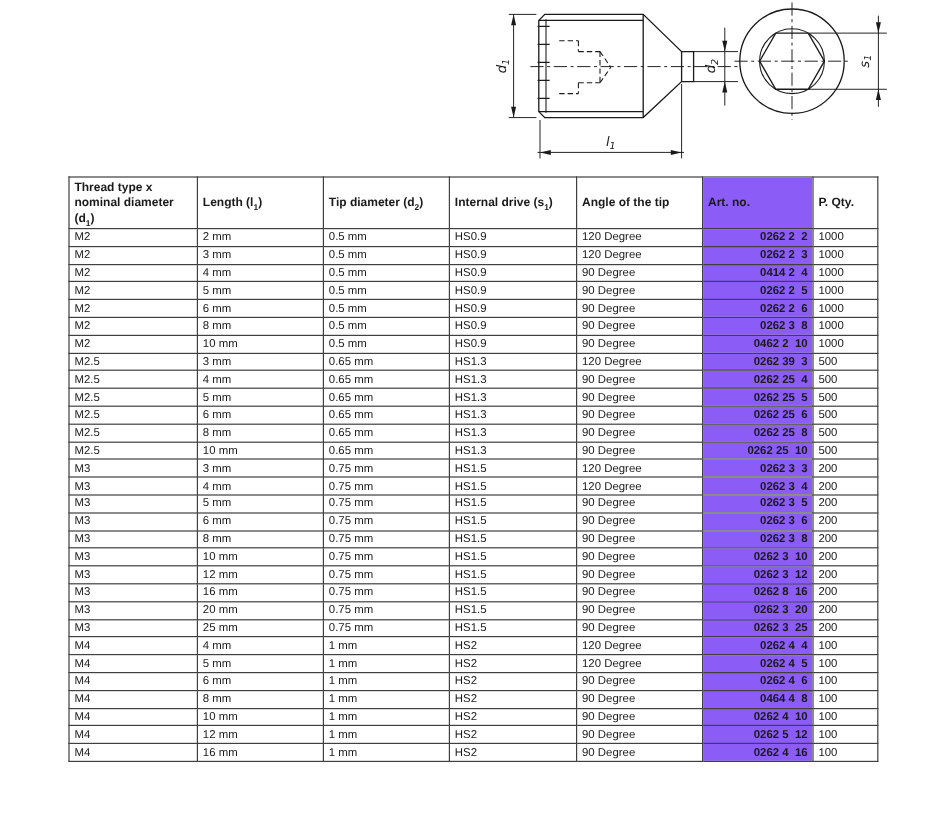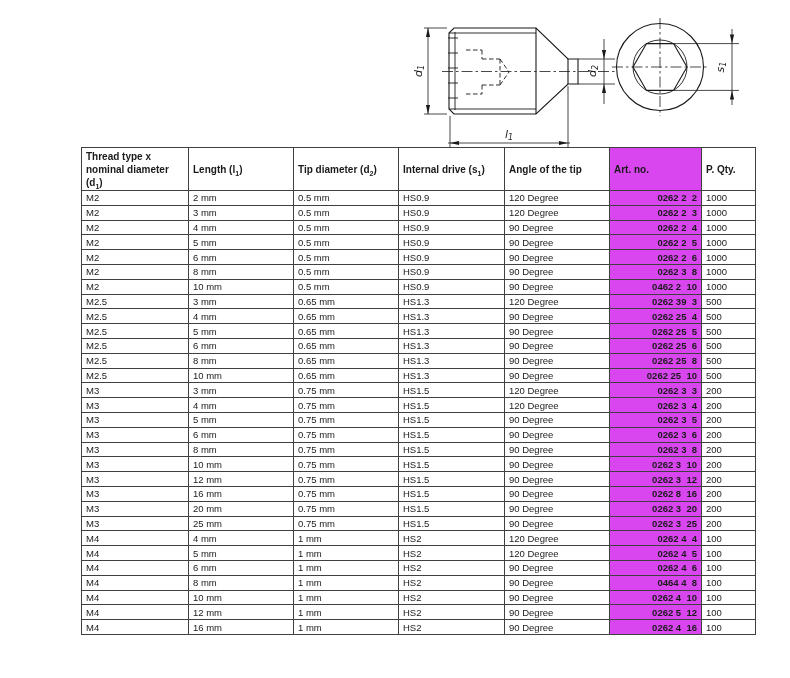--- a/index.html
+++ b/index.html
@@ -8,21 +8,21 @@
     position: relative;
     background: #ffffff;
     overflow: hidden;
     font-family: "Liberation Sans", "DejaVu Sans", sans-serif;
     color: #1a1a1a;
   }
 
   
   .drawing {
     position: absolute;
-    left: 412px; top: 16px;
+    left: 412px; top: 0;
     width: 378px; height: 142px; text-align: center;
   }
   .drawing svg { display: block; }
   .dline { stroke: #1a1a1a; stroke-width: 1.1; fill: none; }
   .thin  { stroke: #1a1a1a; stroke-width: 0.9; fill: none; }
   .dash  { stroke: #1a1a1a; stroke-width: 0.9; fill: none; stroke-dasharray: 4.5,2.5; }
   .cline { stroke: #1a1a1a; stroke-width: 0.8; fill: none; stroke-dasharray: 11,3,2.5,3; }
   .dim   { stroke: #1a1a1a; stroke-width: 0.8; fill: none; }
   .arr   { fill: #1a1a1a; stroke: none; }
   .dimtext {
@@ -31,21 +31,20 @@
     font-size: 11px;
     fill: #1a1a1a;
   }
   .dimtext .subnum { font-size: 8px; }
 
   
   .table-wrap {
     position: absolute;
     left: 57px; top: 147px;
     width: 674px;
-    margin-left: 24px;
   }
   table {
     border-collapse: collapse;
     table-layout: fixed;
     width: 674px;
     font-size: 9.5px;
   }
   th, td {
     border: 1px solid #404040;
     padding: 0 4px;
@@ -55,21 +54,21 @@
   }
   th {
     font-size: 10px;
     font-weight: bold;
     vertical-align: middle;
     height: 43px;
     line-height: 1.3;
     white-space: normal;
   }
   td { height: 14.8px; font-weight: normal; }
-  .col-art { background: #d946ef; }
+  .col-art { background: #8b5cf6; }
   td.col-art { font-weight: bold; white-space: pre; text-align: right; }
   sub { font-size: 7px; line-height: 0; }
 </style>
 </head>
 <body>
 
 <div class="drawing">
   <svg width="378" height="142" viewBox="0 0 378 142">
 
     <g>
@@ -193,21 +192,21 @@
           <td>120 Degree</td>
           <td class="col-art">0262 2  3</td>
           <td>1000</td>
         </tr>
         <tr>
           <td>M2</td>
           <td>4 mm</td>
           <td>0.5 mm</td>
           <td>HS0.9</td>
           <td>90 Degree</td>
-          <td class="col-art">0262 2  4</td>
+          <td class="col-art">0414 2  4</td>
           <td>1000</td>
         </tr>
         <tr>
           <td>M2</td>
           <td>5 mm</td>
           <td>0.5 mm</td>
           <td>HS0.9</td>
           <td>90 Degree</td>
           <td class="col-art">0262 2  5</td>
           <td>1000</td>

